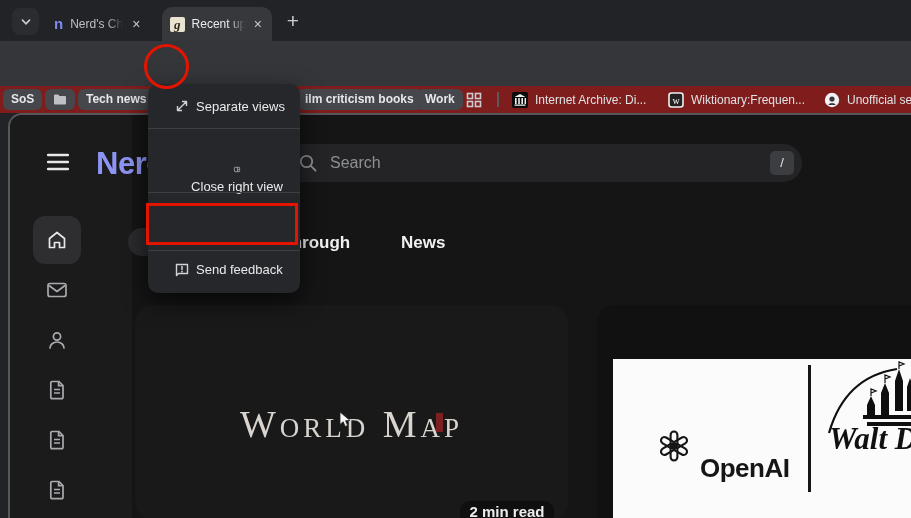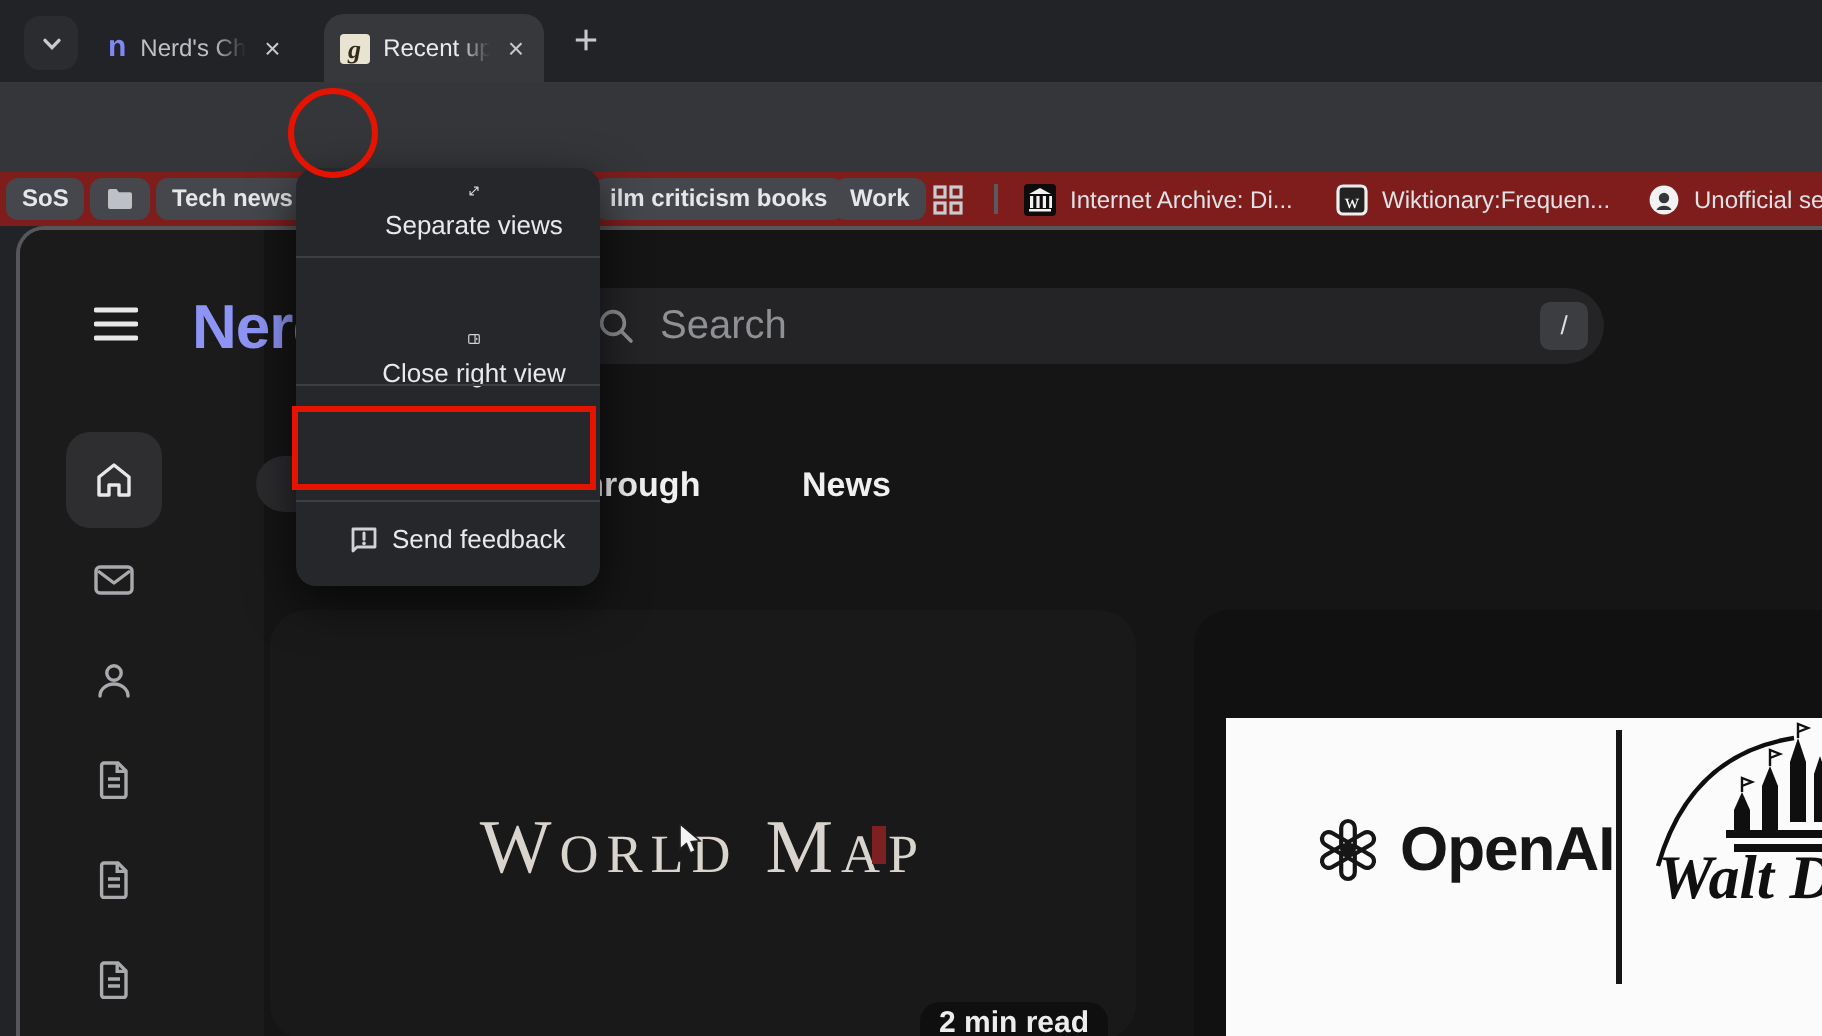--- a/index.html
+++ b/index.html
@@ -53,21 +53,21 @@
   .sb-home{position:absolute;left:23px;top:101px;width:48px;height:48px;border-radius:12px;
            background:#2e2e31;display:flex;align-items:center;justify-content:center;color:#e8e8e8;}
   .sb-ic{position:absolute;left:35px;width:24px;height:24px;color:#a9aaad;}
   .burger{position:absolute;left:37px;top:38px;width:22px;height:18px;color:#e8e8e8;}
   .logo{position:absolute;left:86px;top:31px;font-size:31px;font-weight:bold;
         color:#8d94f4;letter-spacing:-0.5px;}
   .search{position:absolute;left:272px;top:29px;width:520px;height:38px;border-radius:19px;
           background:#242427;display:flex;align-items:center;}
   .search svg{margin:0 10px 0 16px;color:#8e9093;}
   .search input{flex:1;background:transparent;border:none;outline:none;color:#d6d7da;
-          font-size:20px;font-family:"Liberation Sans",sans-serif;}
+          font-size:16px;font-family:"Liberation Sans",sans-serif;}
   .search input::placeholder{color:#8e9093;}
   .slash{width:24px;height:24px;margin-right:8px;border-radius:5px;background:#3c3d41;
          color:#dfe0e3;font-size:13px;line-height:24px;text-align:center;}
   .navpill{position:absolute;left:118px;top:113px;width:48px;height:28px;border-radius:14px;
            background:#2b2b2e;}
   .navitem{position:absolute;top:118px;color:#f0f0f0;font-size:17px;font-weight:bold;}
 
   
   .card1{position:absolute;left:125px;top:190px;width:433px;height:215px;border-radius:18px;
          background:#19191a;overflow:hidden;}
@@ -75,21 +75,21 @@
             font-family:"Liberation Serif",serif;font-variant:small-caps;
             font-size:38px;letter-spacing:4px;color:#d9d4cd;}
   .wm-seal{position:absolute;left:301px;top:108px;width:7px;height:19px;background:#7c2022;}
   .badge{position:absolute;left:325px;top:196px;width:94px;height:19px;border-radius:10px 10px 0 0;
          background:#0f0f10;color:#ededee;font-size:15px;font-weight:bold;
          text-align:center;line-height:22px;}
   .card2{position:absolute;left:587px;top:190px;width:316px;height:215px;
          border-radius:18px 0 0 0;background:#111112;overflow:hidden;}
   .wpanel{position:absolute;left:16px;top:54px;width:300px;height:161px;background:#fbfbfb;}
   .oa{position:absolute;left:44px;top:48px;display:flex;align-items:center;gap:9px;color:#161616;}
-  .oa-txt{font-size:31px;font-weight:bold;letter-spacing:-0.5px;color:#161616;}
+  .oa-txt{font-size:26px;font-weight:bold;letter-spacing:-0.5px;color:#161616;margin-top:46px;}
   .vdiv{position:absolute;left:195px;top:6px;width:3px;height:127px;background:#151515;}
   .disney-script{position:absolute;left:216px;top:62px;font-family:"Liberation Serif",serif;
             font-style:italic;font-size:31px;font-weight:bold;color:#101010;white-space:nowrap;}
 
   
   .menu{position:absolute;left:148px;top:84px;width:152px;height:209px;background:#26272b;
         border-radius:10px;box-shadow:0 8px 24px rgba(0,0,0,.65);z-index:50;}
   .mi{position:absolute;left:0;right:0;height:28px;display:flex;align-items:center;
       padding-left:26px;gap:6px;color:#e9e9eb;font-size:13px;}
   .mi .mico{width:16px;height:16px;color:#d2d3d6;}
@@ -291,21 +291,21 @@
           <rect x="36" y="56" width="50" height="4" fill="#0f0f0f"></rect>
           <rect x="40" y="63" width="46" height="4" fill="#0f0f0f"></rect>
           <path d="M44 37 v-7 l5 2 -5 2 M58 24 v-8 l5 2 -5 2 M72 10 v-7 l5 2 -5 2" fill="none" stroke="#0f0f0f" stroke-width="1.2"></path>
         </svg>
         <div class="disney-script">Walt D</div>
       </div>
     </div>
   </div>
 
   <div class="menu">
-    <div class="mi" style="top:8px;flex-direction:column;">
+    <div class="mi" style="top:8px;">
       <svg class="mico" viewBox="0 0 16 16">
           <path d="M3.5 12.5 L12.5 3.5 M8 3.5 h4.5 v4.5 M8 12.5 h-4.5 v-4.5" fill="none" stroke="currentColor" stroke-width="1.4" stroke-linejoin="round"></path>
         </svg>
       <span>Separate views</span>
     </div>
     <div class="msep" style="top:44px;"></div>
 
     <div class="mi" style="top:82px;flex-direction:column;">
       <svg class="mico" viewBox="0 0 16 16">
           <rect x="2" y="3" width="12" height="10" rx="1.3" fill="none" stroke="currentColor" stroke-width="1.4"></rect>

